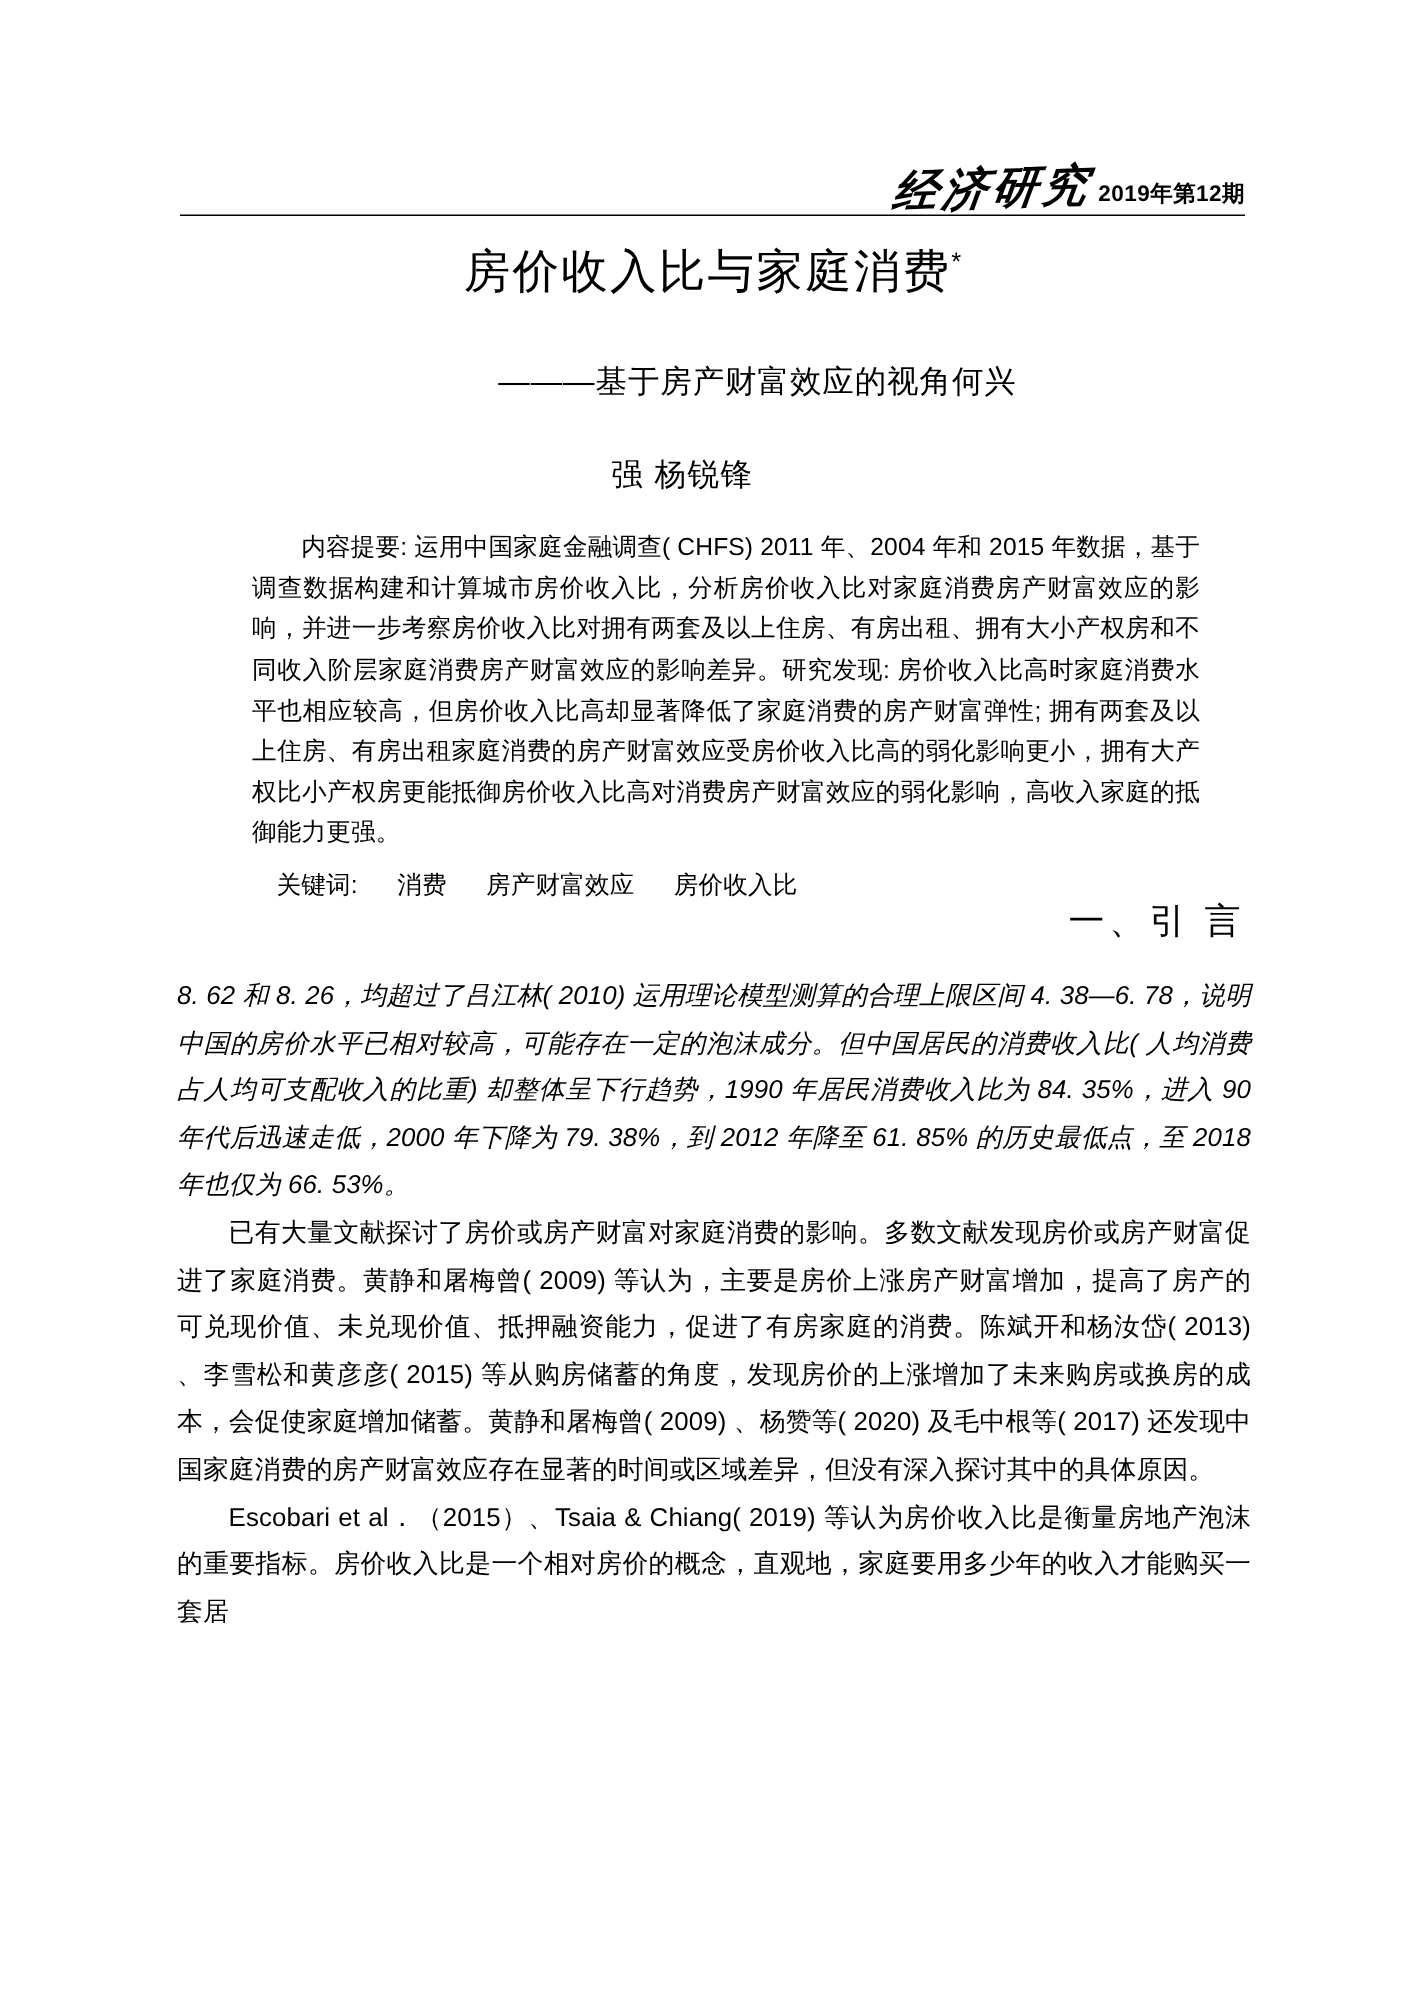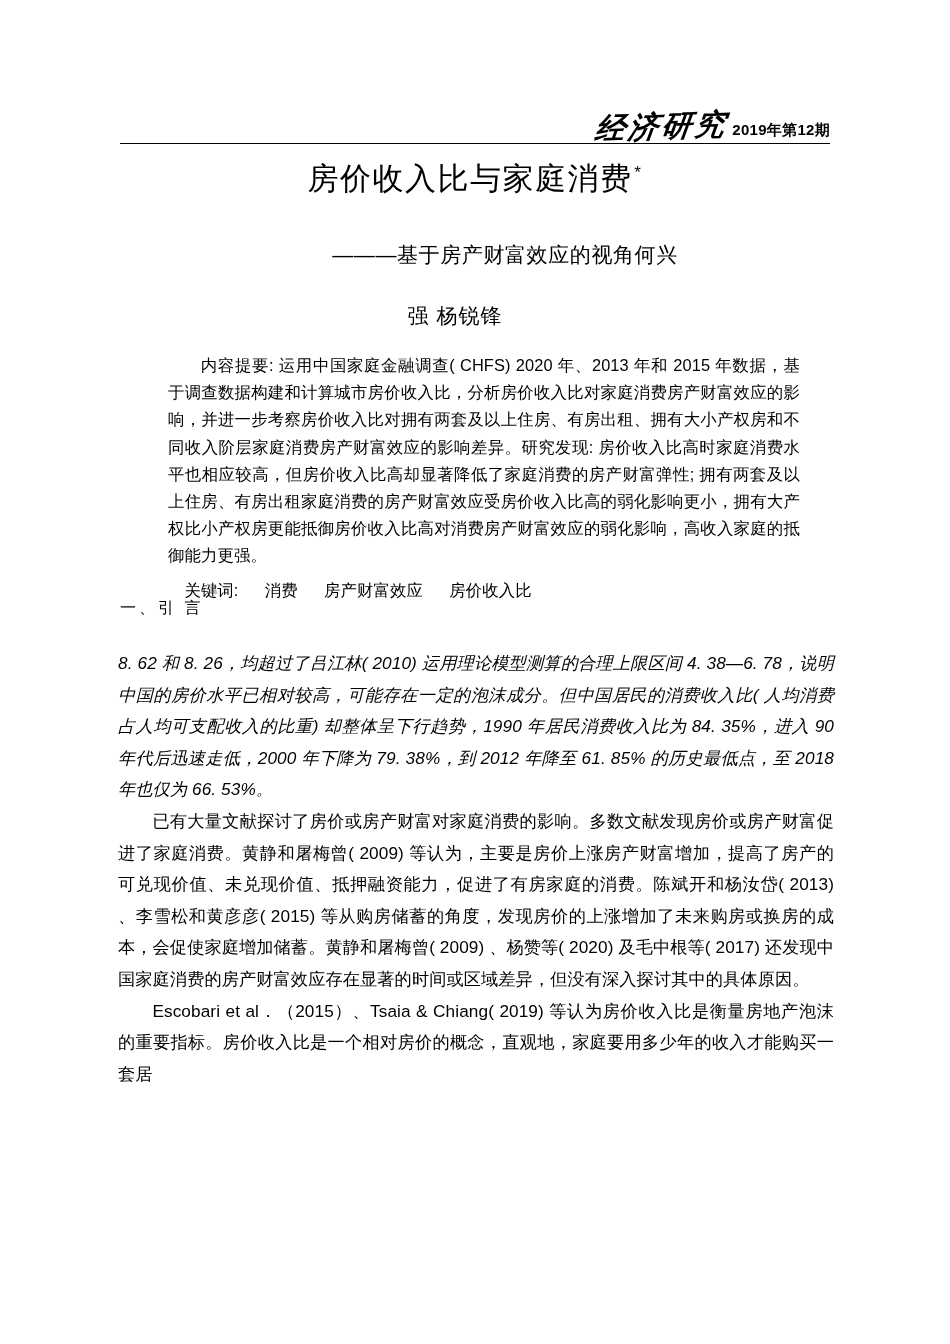--- a/index.html
+++ b/index.html
@@ -71,21 +71,20 @@
     top: 162px;
     width: 710px;
     text-align: center;
   }
   .doc-title {
     font-size: 31px;
     line-height: 1.25;
     letter-spacing: 1.5px;
     font-weight: 400;
     margin: 0;
-    font-family: Liberation Mono, monospace;
   }
   .doc-title .star {
     font-size: 17px;
     vertical-align: super;
     letter-spacing: 0;
   }
   .doc-subtitle {
     margin: 0;
     padding-top: 40px;
     font-size: 21px;
@@ -127,22 +126,22 @@
     display: inline-block;
     width: 1.6em;
   }
 
   
   .section-heading {
     position: absolute;
     left: 120px;
     top: 598px;
     width: 710px;
-    text-align: left;
-    font-size: 16px;
+    text-align: right;
+    font-size: 24px;
     letter-spacing: 3px;
   }
 
   
   .body-text {
     position: absolute;
     left: 118px;
     top: 648px;
     width: 716px;
     font-size: 17.2px;
@@ -177,21 +176,21 @@
   </div>
   <div class="header-rule"></div>
 
   <div class="title-block">
     <h1 class="doc-title"><span>房价收入比与家庭消费</span><span class="star">*</span></h1>
     <div class="doc-subtitle">———基于房产财富效应的视角何兴</div>
     <div class="authors">强 杨锐锋</div>
   </div>
 
   <div class="abstract-block">
-    <p>内容提要: 运用中国家庭金融调查( CHFS) 2020 年、2013 年和 2015 年数据，基于调查数据构建和计算城市房价收入比，分析房价收入比对家庭消费房产财富效应的影响，并进一步考察房价收入比对拥有两套及以上住房、有房出租、拥有大小产权房和不同收入阶层家庭消费房产财富效应的影响差异。研究发现: 房价收入比高时家庭消费水平也相应较高，但房价收入比高却显著降低了家庭消费的房产财富弹性; 拥有两套及以上住房、有房出租家庭消费的房产财富效应受房价收入比高的弱化影响更小，拥有大产权比小产权房更能抵御房价收入比高对消费房产财富效应的弱化影响，高收入家庭的抵御能力更强。</p>
+    <p>内容提要: 运用中国家庭金融调查( CHFS) 2011 年、2004 年和 2015 年数据，基于调查数据构建和计算城市房价收入比，分析房价收入比对家庭消费房产财富效应的影响，并进一步考察房价收入比对拥有两套及以上住房、有房出租、拥有大小产权房和不同收入阶层家庭消费房产财富效应的影响差异。研究发现: 房价收入比高时家庭消费水平也相应较高，但房价收入比高却显著降低了家庭消费的房产财富弹性; 拥有两套及以上住房、有房出租家庭消费的房产财富效应受房价收入比高的弱化影响更小，拥有大产权比小产权房更能抵御房价收入比高对消费房产财富效应的弱化影响，高收入家庭的抵御能力更强。</p>
     <p class="keywords"><span>关键词:</span><span class="kw-sep"></span><span>消费</span><span class="kw-sep"></span><span>房产财富效应</span><span class="kw-sep"></span><span>房价收入比</span></p>
   </div>
 
   <div class="section-heading">一、引 言</div>
 
   <div class="body-text">
     <p class="cont" style="text-indent:0">8. 62 和 8. 26，均超过了吕江林( 2010) 运用理论模型测算的合理上限区间 4. 38—6. 78，说明中国的房价水平已相对较高，可能存在一定的泡沫成分。但中国居民的消费收入比( 人均消费占人均可支配收入的比重) 却整体呈下行趋势，1990 年居民消费收入比为 84. 35%，进入 90 年代后迅速走低，2000 年下降为 79. 38%，到 2012 年降至 61. 85% 的历史最低点，至 2018 年也仅为 66. 53%。</p>
     <p>已有大量文献探讨了房价或房产财富对家庭消费的影响。多数文献发现房价或房产财富促进了家庭消费。黄静和屠梅曾( 2009) 等认为，主要是房价上涨房产财富增加，提高了房产的可兑现价值、未兑现价值、抵押融资能力，促进了有房家庭的消费。陈斌开和杨汝岱( 2013) 、李雪松和黄彦彦( 2015) 等从购房储蓄的角度，发现房价的上涨增加了未来购房或换房的成本，会促使家庭增加储蓄。黄静和屠梅曾( 2009) 、杨赞等( 2020) 及毛中根等( 2017) 还发现中国家庭消费的房产财富效应存在显著的时间或区域差异，但没有深入探讨其中的具体原因。</p>
     <p>Escobari et al．（2015）、Tsaia &amp; Chiang( 2019) 等认为房价收入比是衡量房地产泡沫的重要指标。房价收入比是一个相对房价的概念，直观地，家庭要用多少年的收入才能购买一套居</p>
   </div>

